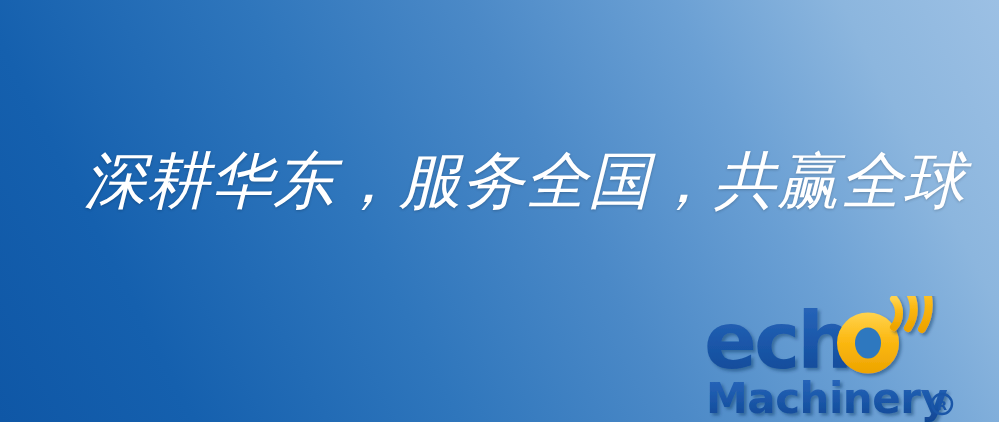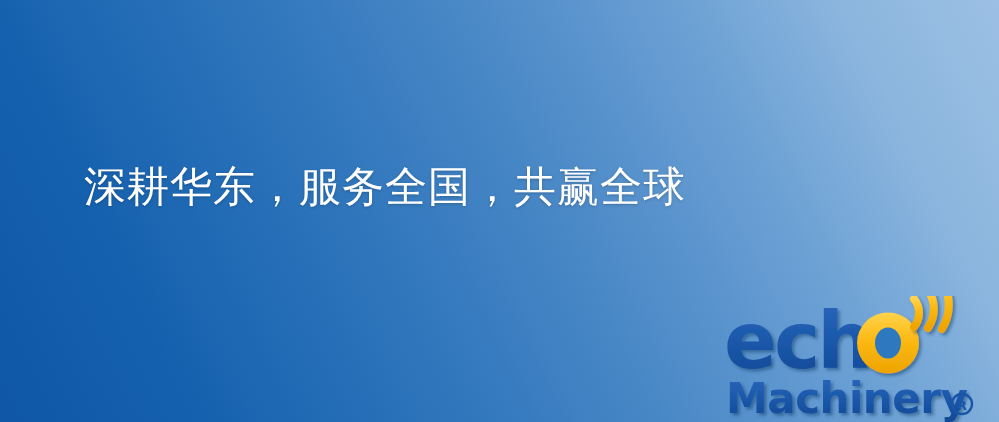--- a/index.html
+++ b/index.html
@@ -25,48 +25,49 @@
         #4b89c7 56%,
         #6ba0d4 73%,
         #8cb6de 87%,
         #9cc0e4 100%);
   }
 
   
   #headline {
     position: absolute;
     left: 84px;
-    top: 166px;
+    top: 150px;
     font-family: "DejaVu Serif", "Liberation Serif", serif;
-    font-size: 42px;
+    font-size: 62px;
     line-height: 1;
     letter-spacing: 1px;
     color: #ffffff;
     white-space: nowrap;
     text-shadow: 0 1px 3px rgba(0,0,0,0.22);
+    font-style: italic;
   }
 
   
   #subtitle {
     position: absolute;
     left: 86px;
     top: 268px;
     font-family: "DejaVu Serif", "Liberation Serif", serif;
     font-size: 24px;
     line-height: 1;
     letter-spacing: 0.5px;
     color: #eba21a;
     white-space: nowrap;
     text-shadow: 0 1px 2px rgba(0,0,0,0.18);
   }
 
   
   #logo {
     position: absolute;
-    left: 724px;
+    left: 704px;
     top: 296px;
     width: 257px;
     height: 126px;
   }
   #logo svg {
     display: block;
     width: 257px;
     height: 126px;
   }
 </style>

